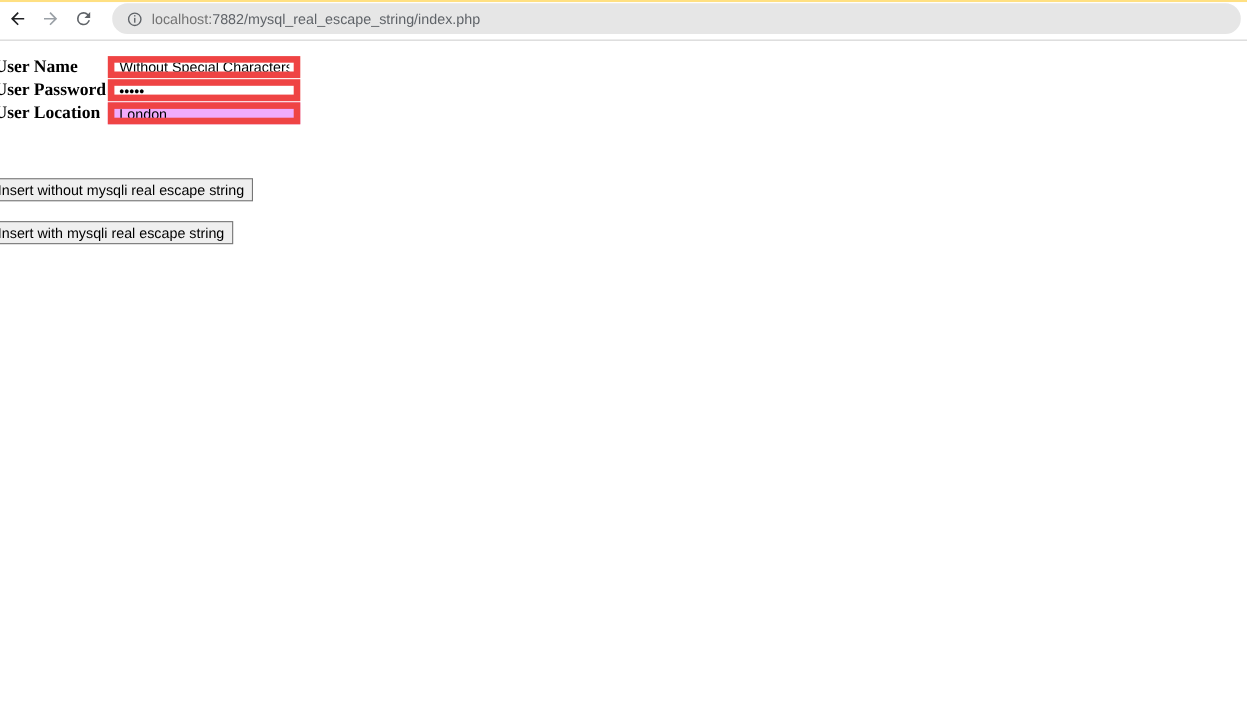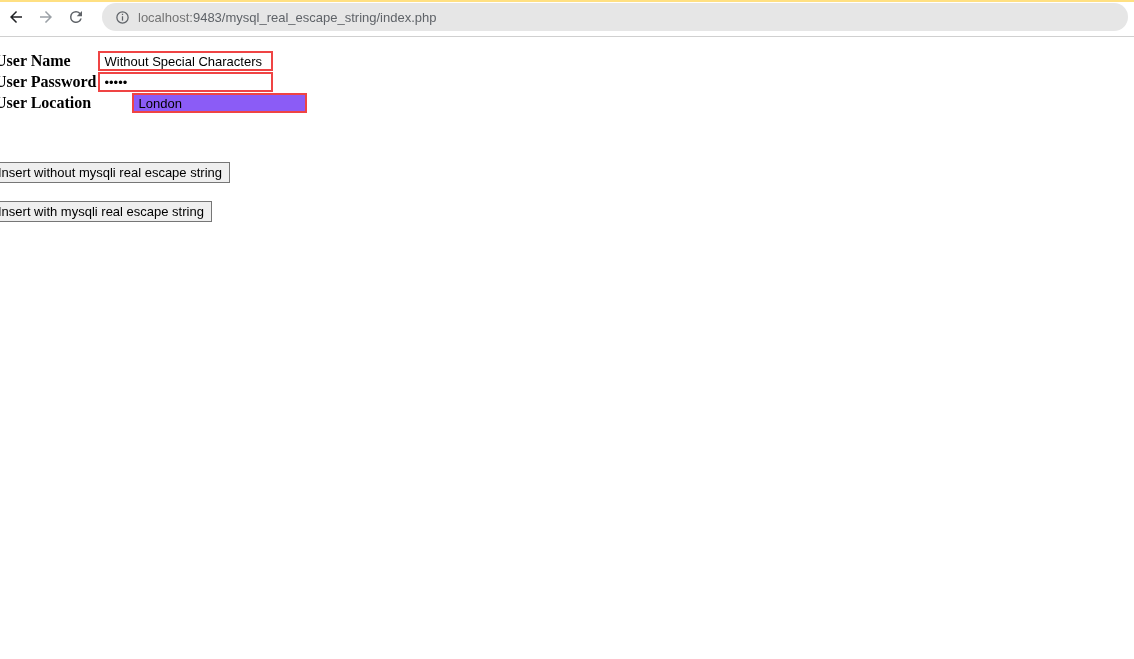--- a/index.html
+++ b/index.html
@@ -75,28 +75,27 @@
     .label-cell {
       font-weight: bold;
       font-size: 16px;
       color: #000;
     }
     .text-input {
       font-family: Arial, sans-serif;
       font-size: 13px;
       height: 20px;
       padding: 1px 4px;
-      border: 2px solid #ef4444;
+      border: 6px solid #ef4444;
       background: #fff;
       width: 175px;
       box-sizing: border-box;
     }
     .text-input.loc {
-      background: #8b5cf6;
-      margin-left: 34px;
+      background: #f0abfc;
     }
     .btn-row {
       margin-left: -5px;
     }
     .btn {
       font-family: Arial, sans-serif;
       font-size: 13px;
       background: #efefef;
       border: 1px solid #767676;
       padding: 2px 7px;
@@ -129,21 +128,21 @@
   </div>
   <div class="address-bar">
     <span class="info-icon">
       <svg width="15" height="15" viewBox="0 0 24 24">
           <circle cx="12" cy="12" r="9" fill="none" stroke="#5f6368" stroke-width="2"></circle>
           <rect x="11" y="10" width="2" height="7" fill="#5f6368"></rect>
           <rect x="11" y="6" width="2" height="2" fill="#5f6368"></rect>
         </svg>
     </span>
     <span>
-      <span class="addr-host">localhost:</span><span class="addr-path">9483/mysql_real_escape_string/index.php</span>
+      <span class="addr-host">localhost:</span><span class="addr-path">7882/mysql_real_escape_string/index.php</span>
     </span>
   </div>
 </div>
 
 <div class="divider"></div>
 
 <div class="page">
   <table class="form-table">
     <tbody>
         <tr>

